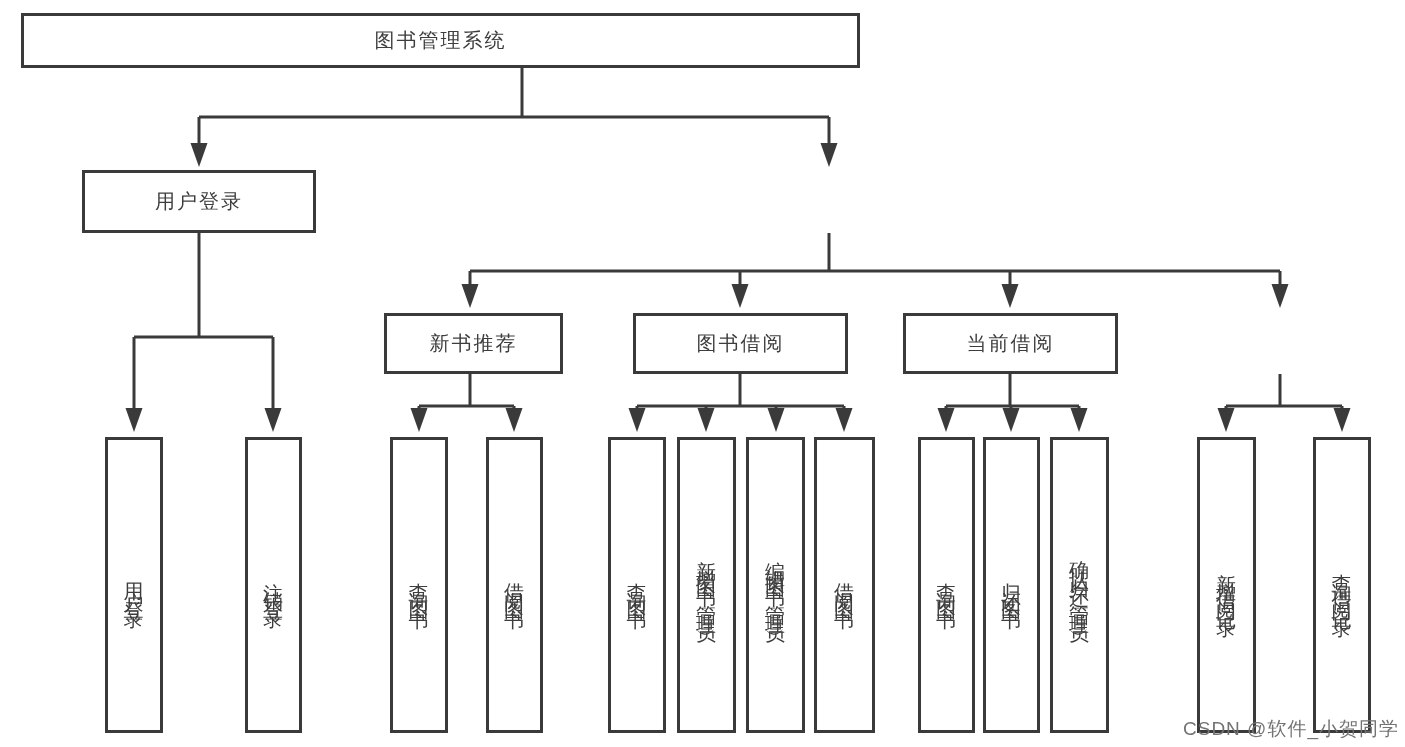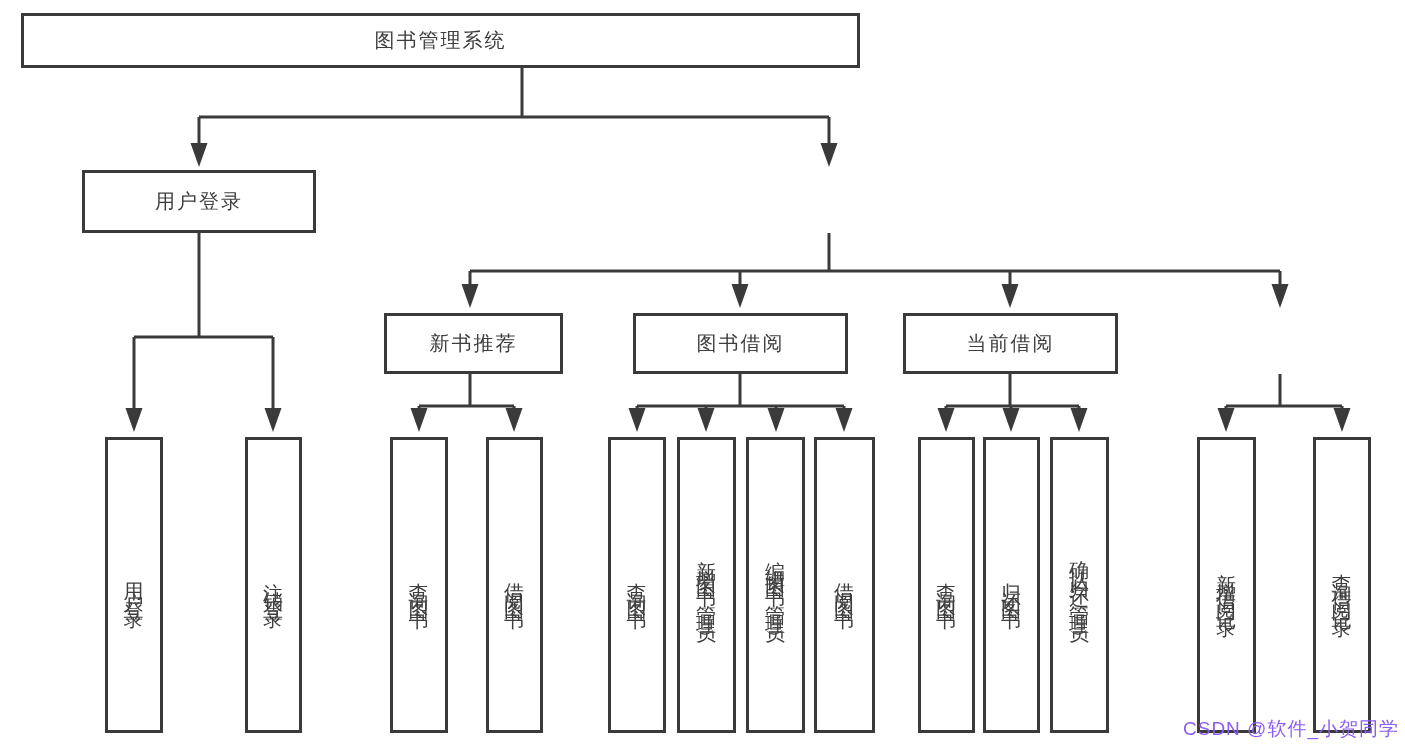--- a/index.html
+++ b/index.html
@@ -34,21 +34,21 @@
     letter-spacing: 9px;
     line-height: 1;
     white-space: nowrap;
   }
   #watermark {
     position: absolute;
     left: 1183px;
     top: 716px;
     font-size: 19px;
     letter-spacing: 1px;
-    color: #8b5cf6;
+    color: #737373;
     white-space: nowrap;
     z-index: 3;
   }
 </style>
 </head>
 <body>
 
 <div id="canvas">
 
   <svg id="wires" width="1405" height="747" viewBox="0 0 1405 747">

